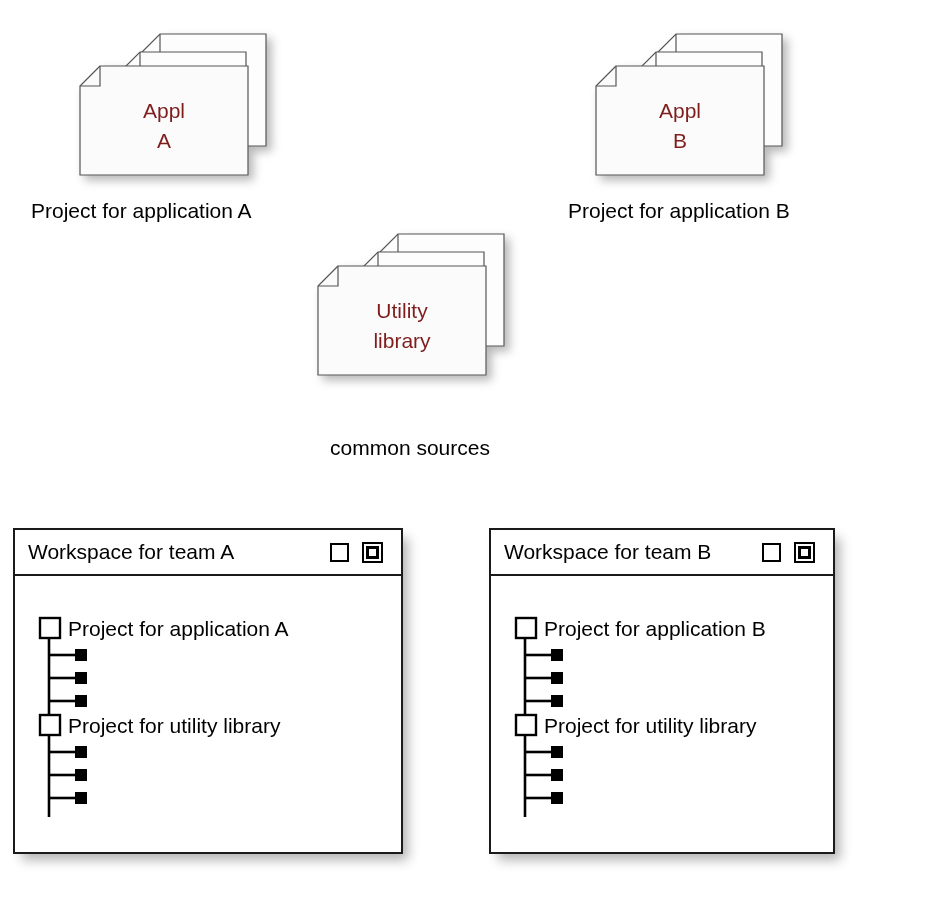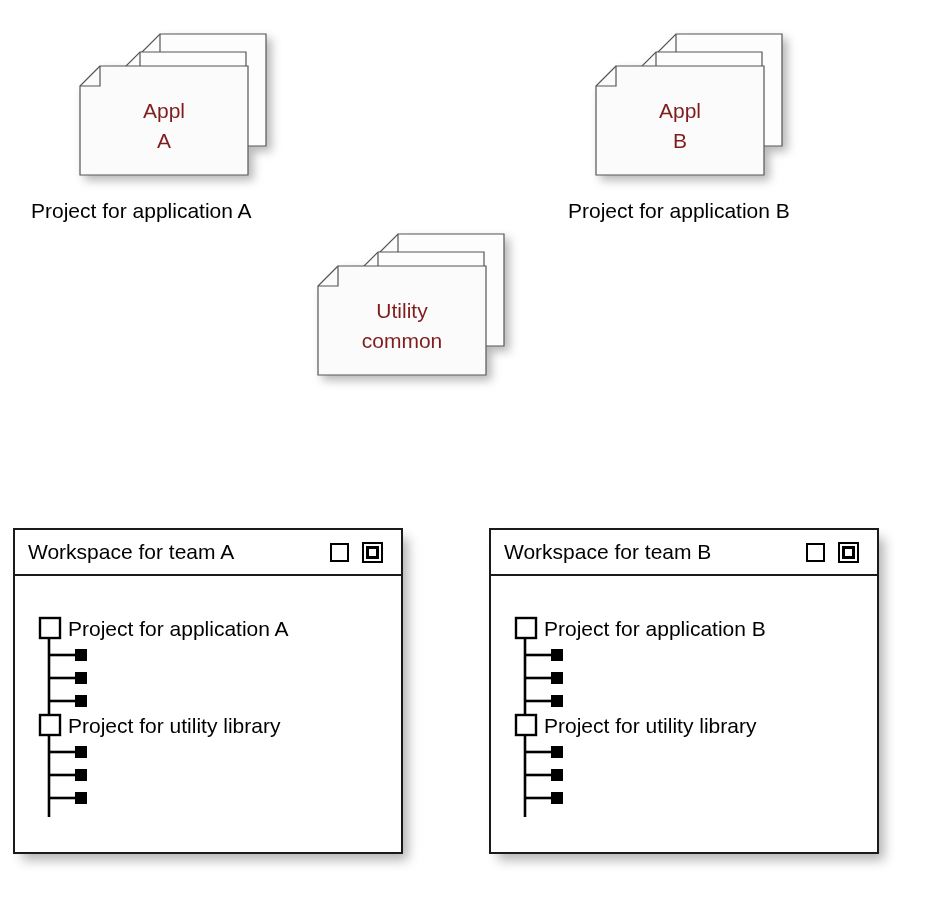--- a/index.html
+++ b/index.html
@@ -195,23 +195,24 @@
         <path d="M 88 12 L 88 32 L 68 32" fill="none" stroke="#555" stroke-width="1.2"></path>
         <path d="M 70 30 L 68 30 L 48 50 L 48 140 L 174 140 L 174 30 Z" fill="#fdfdfd" stroke="#555" stroke-width="1.2"></path>
         <path d="M 68 30 L 68 50 L 48 50" fill="none" stroke="#555" stroke-width="1.2"></path>
         <path d="M 50 46 L 48 46 L 28 66 L 28 150 L 154 150 L 154 46 Z" fill="#fdfdfd" stroke="#555" stroke-width="1.2"></path>
         <path d="M 48 46 L 48 66 L 28 66" fill="none" stroke="#555" stroke-width="1.2"></path>
         <path d="M 28 44 L 8 64 L 8 153 L 176 153 L 176 44 Z" fill="#fbfbfb" stroke="#555" stroke-width="1.2"></path>
         <path d="M 28 44 L 28 64 L 8 64" fill="none" stroke="#555" stroke-width="1.2"></path>
       </g>
     </svg>
     <div class="doc-label" style="left:8px; top:75px; width:168px;">Utility</div>
-    <div class="doc-label" style="left:8px; top:105px; width:168px;">common</div>
-  </div>
-
+    <div class="doc-label" style="left:8px; top:105px; width:168px;">library</div>
+  </div>
+
+  <div class="caption center" style="left:290px; top:434px; width:240px;">common sources</div>
 
   <div class="window" style="left:13px; top:528px; width:390px; height:326px;">
     <div class="window-titlebar">
       <div class="window-title">Workspace for team A</div>
       <div class="window-controls">
         <div class="ctrl-maximize"></div>
         <div class="ctrl-restore"></div>
       </div>
     </div>
     <div class="window-body">
@@ -240,21 +241,21 @@
           <rect x="60" y="216" width="12" height="12" fill="#000"></rect>
         </svg>
 
         <div class="tree-label" style="left:53px; top:42px;">Project for application A</div>
         <div class="tree-label" style="left:53px; top:139px;">Project for utility library</div>
       </div>
 
     </div>
   </div>
 
-  <div class="window" style="left:489px; top:528px; width:390px; height:326px;">
+  <div class="window" style="left:489px; top:528px; width:346px; height:326px;">
     <div class="window-titlebar">
       <div class="window-title">Workspace for team B</div>
       <div class="window-controls">
         <div class="ctrl-maximize"></div>
         <div class="ctrl-restore"></div>
       </div>
     </div>
     <div class="window-body">
 
       <div class="tree" style="left:0; top:0; width:390px; height:276px;">

